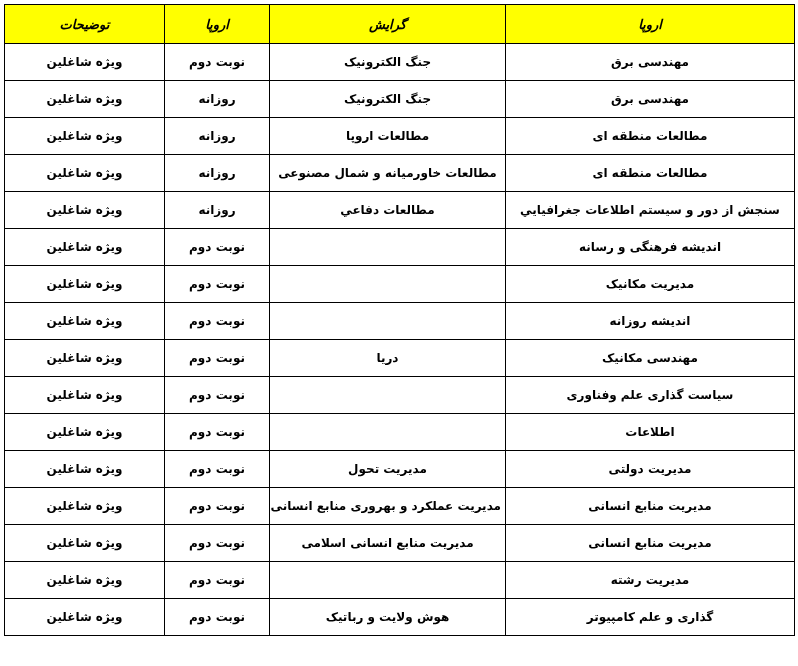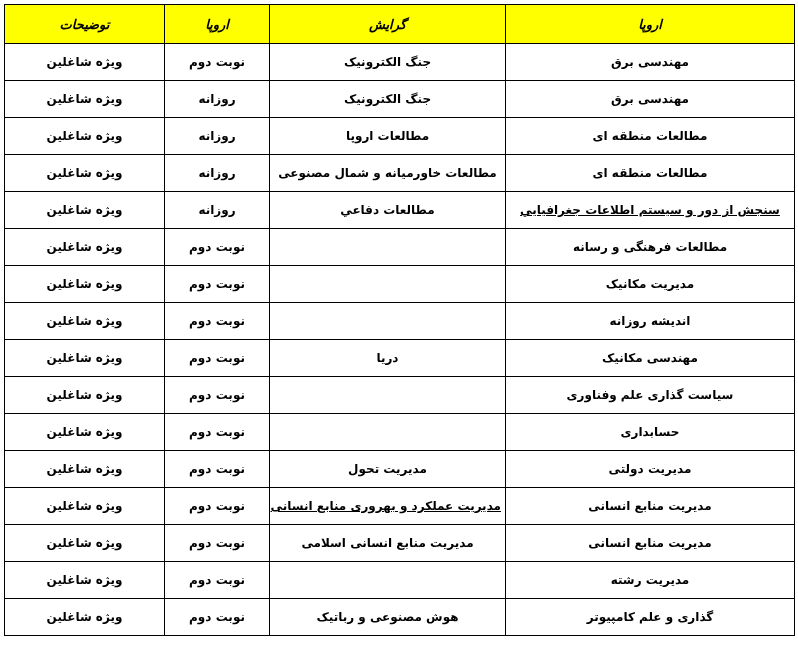--- a/index.html
+++ b/index.html
@@ -41,21 +41,21 @@
       font-size: 13px;
       font-style: italic;
     }
     table.programs tbody td {
       height: 36px;
     }
     col.c-major { width: 289px; }
     col.c-spec { width: 236px; }
     col.c-period { width: 105px; }
     col.c-notes { width: 160px; }
-    td.small { font-size: 11px; text-decoration: underline; }
+    td.small { font-size: 11px; }
   </style>
 </head>
 <body>
 
 <table class="programs">
   <colgroup>
     <col class="c-major">
     <col class="c-spec">
     <col class="c-period">
     <col class="c-notes">
@@ -93,21 +93,21 @@
       <td>روزانه</td>
       <td>ویژه شاغلین</td>
     </tr>
     <tr>
       <td class="small">سنجش از دور و سیستم اطلاعات جغرافیایي</td>
       <td>مطالعات دفاعي</td>
       <td>روزانه</td>
       <td>ویژه شاغلین</td>
     </tr>
     <tr>
-      <td>مطالعات فرهنگی و رسانه</td>
+      <td>اندیشه فرهنگی و رسانه</td>
       <td></td>
       <td>نوبت دوم</td>
       <td>ویژه شاغلین</td>
     </tr>
     <tr>
       <td>مدیریت مکانیک</td>
       <td></td>
       <td>نوبت دوم</td>
       <td>ویژه شاغلین</td>
     </tr>
@@ -123,21 +123,21 @@
       <td>نوبت دوم</td>
       <td>ویژه شاغلین</td>
     </tr>
     <tr>
       <td>سیاست گذاری علم وفناوری</td>
       <td></td>
       <td>نوبت دوم</td>
       <td>ویژه شاغلین</td>
     </tr>
     <tr>
-      <td>حسابداری</td>
+      <td>اطلاعات</td>
       <td></td>
       <td>نوبت دوم</td>
       <td>ویژه شاغلین</td>
     </tr>
     <tr>
       <td>مدیریت دولتی</td>
       <td>مدیریت تحول</td>
       <td>نوبت دوم</td>
       <td>ویژه شاغلین</td>
     </tr>
@@ -154,18 +154,18 @@
       <td>ویژه شاغلین</td>
     </tr>
     <tr>
       <td>مدیریت رشته</td>
       <td></td>
       <td>نوبت دوم</td>
       <td>ویژه شاغلین</td>
     </tr>
     <tr>
       <td>گذاری و علم کامپیوتر</td>
-      <td>هوش مصنوعی و رباتیک</td>
+      <td>هوش ولایت و رباتیک</td>
       <td>نوبت دوم</td>
       <td>ویژه شاغلین</td>
     </tr>
   </tbody>
 </table>
 
 </body></html>

